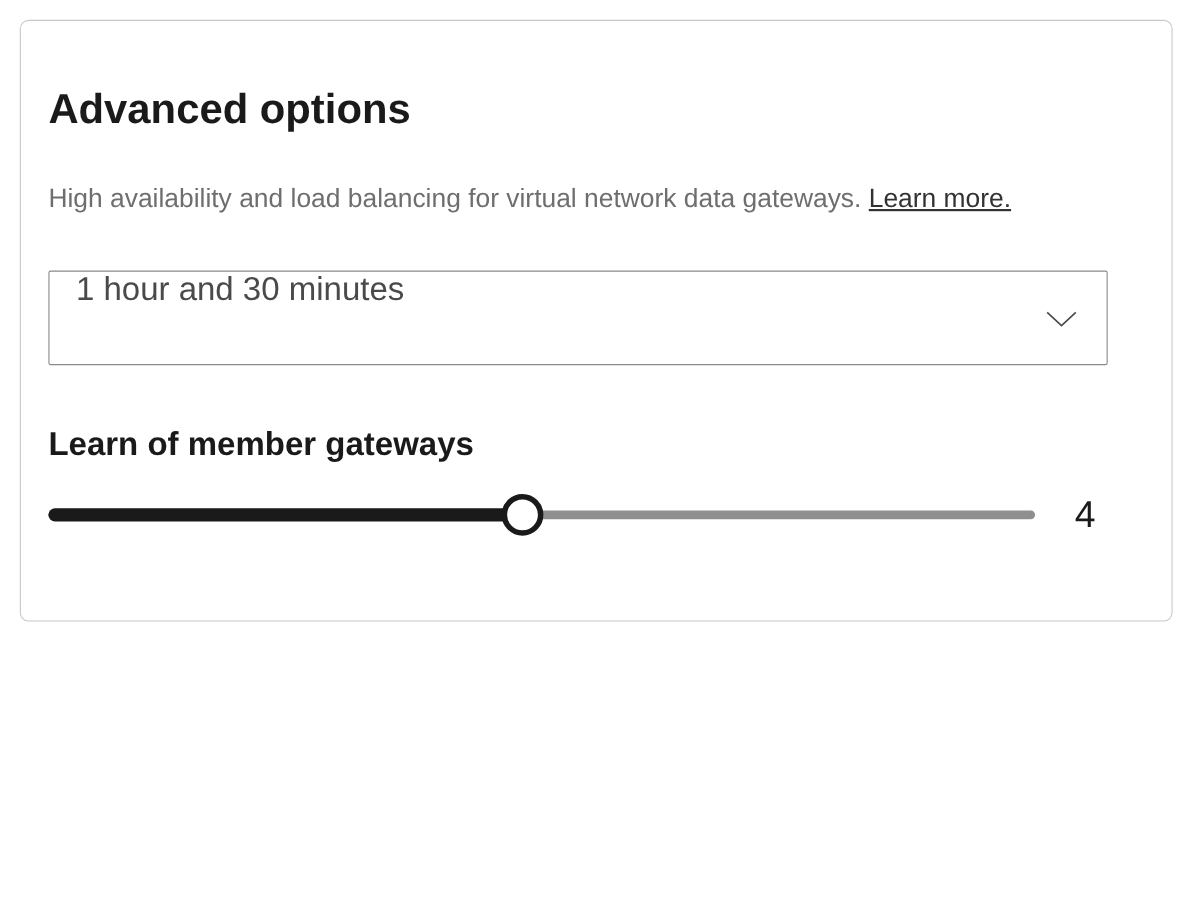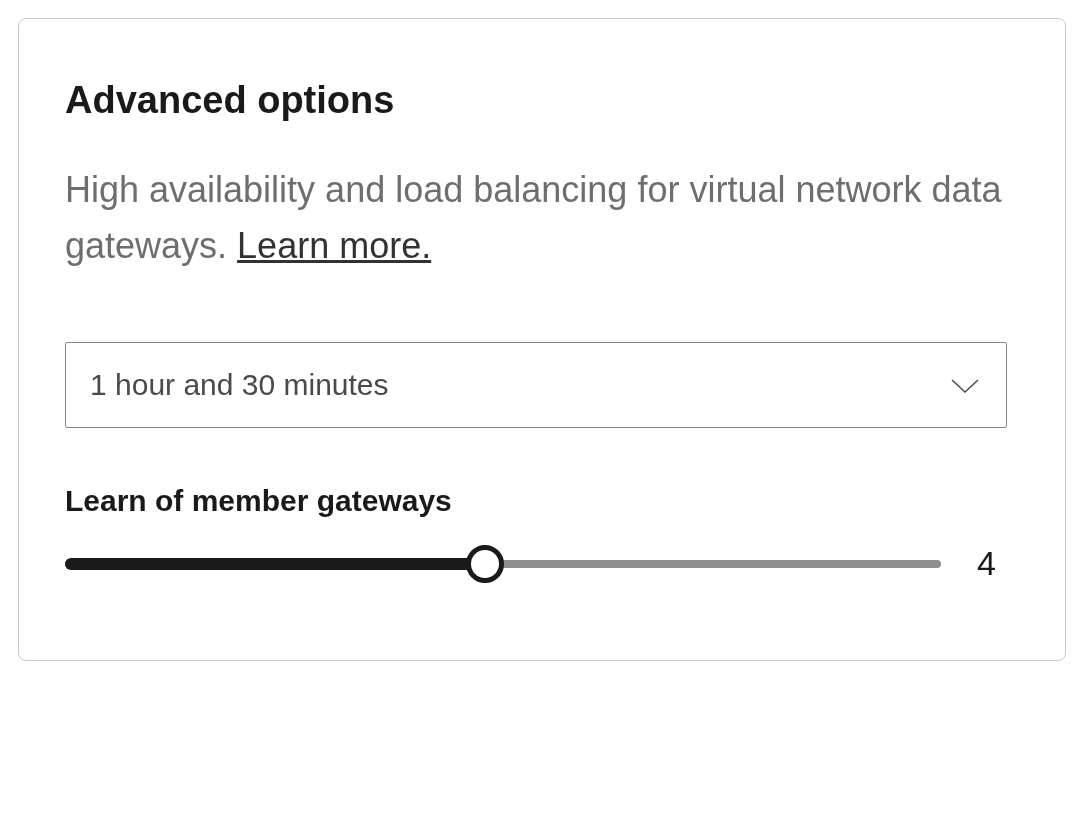--- a/index.html
+++ b/index.html
@@ -10,34 +10,34 @@
     body {
       font-family: "Segoe UI", -apple-system, BlinkMacSystemFont, sans-serif;
       background: #ffffff;
       width: 1084px;
       height: 828px;
       padding: 18px;
     }
     .panel {
       border: 1px solid #c8c8c8;
       border-radius: 8px;
-      padding: 60px 58px 60px 46px;
+      padding: 60px 58px 60px 25px;
       background: #ffffff;
     }
     .section-title {
       font-size: 38px;
       font-weight: 600;
       color: #1a1a1a;
       margin-bottom: 40px;
     }
     .description {
-      font-size: 36px;
+      font-size: 24px;
       color: #6e6e6e;
       line-height: 1.55;
-      margin-bottom: 68px;
+      margin-bottom: 47px;
     }
     .learn-more-link {
       color: #323232;
       text-decoration: underline;
       cursor: pointer;
     }
     .field-label {
       font-size: 30px;
       font-weight: 600;
       color: #1a1a1a;
@@ -47,21 +47,21 @@
     .dropdown {
       width: 100%;
       height: 86px;
       border: 1px solid #8a8a8a;
       border-radius: 2px;
       padding: 0 60px 0 24px;
       font-size: 30px;
       color: #333333;
       background: #ffffff;
       display: flex;
-      align-items: center;
+      align-items: flex-start;
       justify-content: space-between;
       cursor: pointer;
       position: relative;
       margin-bottom: 56px;
     }
     .dropdown-value {
       color: #4a4a4a;
     }
     .chevron {
       position: absolute;

